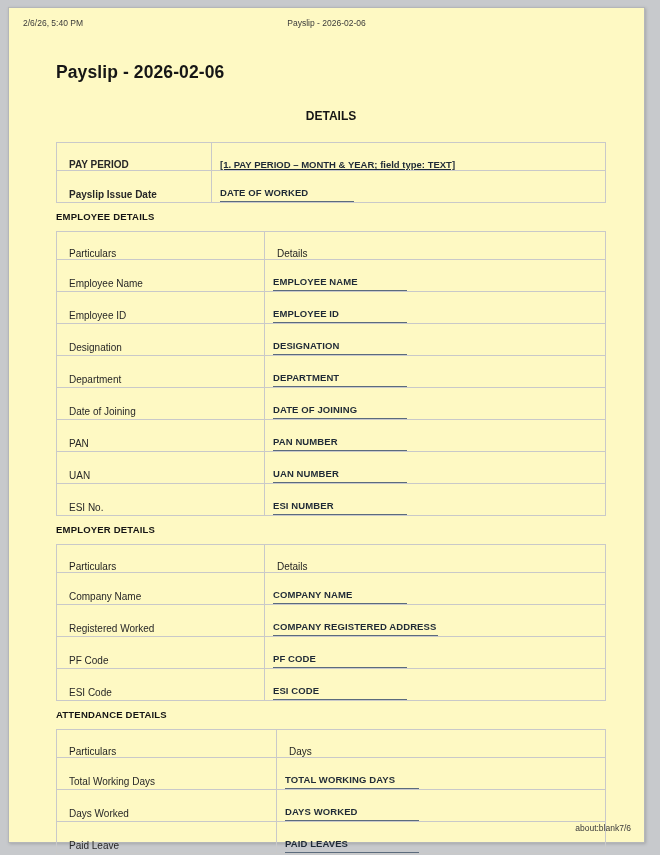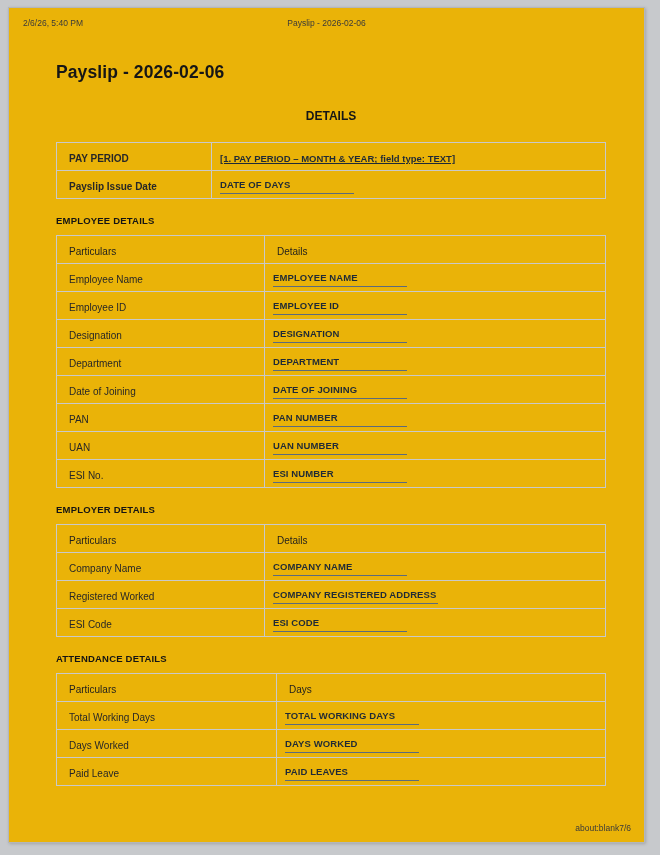--- a/index.html
+++ b/index.html
@@ -6,21 +6,21 @@
   html,body { width:660px; height:855px; }
   body {
     background:#c7c9cc;
     font-family:"Liberation Sans","DejaVu Sans",sans-serif;
     position:relative;
     overflow:hidden;
   }
   .page {
     position:absolute; left:8px; top:7px;
     width:637px; height:836px;
-    background:#eab308;
+    background:#fef9c3;
     border:1px solid #b4b6b9;
     box-shadow:1px 1px 3px rgba(0,0,0,0.18);
   }
   
   .print-header {
     position:absolute; top:10px; left:14px; right:14px;
     height:12px; font-size:8.5px; color:#3a3a3a;
   }
   .ph-left { position:absolute; left:0; top:0; }
   .ph-center { position:absolute; left:0; right:0; top:0; text-align:center; }
@@ -38,32 +38,32 @@
   }
   .doc-heading {
     margin-top:26px;
     text-align:center;
     font-size:12px; font-weight:bold; color:#161616;
   }
   table { border-collapse:collapse; width:100%; table-layout:fixed; }
   td, th {
     border:1px solid #c9c9c9;
     height:28px;
-    padding:4px 4px 0 12px;
+    padding:16px 4px 0 12px;
     vertical-align:middle; text-align:left;
     font-size:10px; color:#272727;
   }
   th { font-weight:normal; color:#1e1e1e; }
   .value-cell { padding-left:8px; }
   .meta-table { margin-top:19px; }
   .meta-table .label-cell { font-weight:bold; }
   .meta-table td:first-child { width:155px; }
   .meta-value { font-weight:bold; font-size:9.5px; color:#1f2a36;text-decoration:underline; }
   .section-heading {
-    margin:16px 0 9px 0;
+    margin:8px 0 9px 0;
     font-size:9.5px; font-weight:bold; color:#141414;
     letter-spacing:0.2px;
   }
   .details-table td:first-child, .details-table th:first-child { width:208px; }
   .attendance-table td:first-child, .attendance-table th:first-child { width:220px; }
   .field {
     display:inline-block;
     min-width:134px;
     border-bottom:1.5px solid #5b6b7d;
     padding:0 2px 3px 0;
@@ -91,21 +91,21 @@
       <tbody>
         <tr>
           <td class="label-cell">PAY PERIOD</td>
           <td class="value-cell">
             <span class="meta-value">[1. PAY PERIOD – MONTH &amp; YEAR; field type: TEXT]</span>
           </td>
         </tr>
         <tr>
           <td class="label-cell">Payslip Issue Date</td>
           <td class="value-cell">
-            <span class="field">DATE OF DAYS</span>
+            <span class="field">DATE OF WORKED</span>
           </td>
         </tr>
       </tbody>
     </table>
 
     <div class="section-heading">EMPLOYEE DETAILS</div>
     <table class="details-table">
       <thead>
         <tr>
           <th>Particulars</th>
@@ -157,20 +157,24 @@
         </tr>
       </thead>
       <tbody>
         <tr>
           <td>Company Name</td>
           <td class="value-cell"><span class="field">COMPANY NAME</span></td>
         </tr>
         <tr>
           <td>Registered Worked</td>
           <td class="value-cell"><span class="field">COMPANY REGISTERED ADDRESS</span></td>
+        </tr>
+        <tr>
+          <td>PF Code</td>
+          <td class="value-cell"><span class="field">PF CODE</span></td>
         </tr>
         <tr>
           <td>ESI Code</td>
           <td class="value-cell"><span class="field">ESI CODE</span></td>
         </tr>
       </tbody>
     </table>
 
     <div class="section-heading">ATTENDANCE DETAILS</div>
     <table class="attendance-table">

